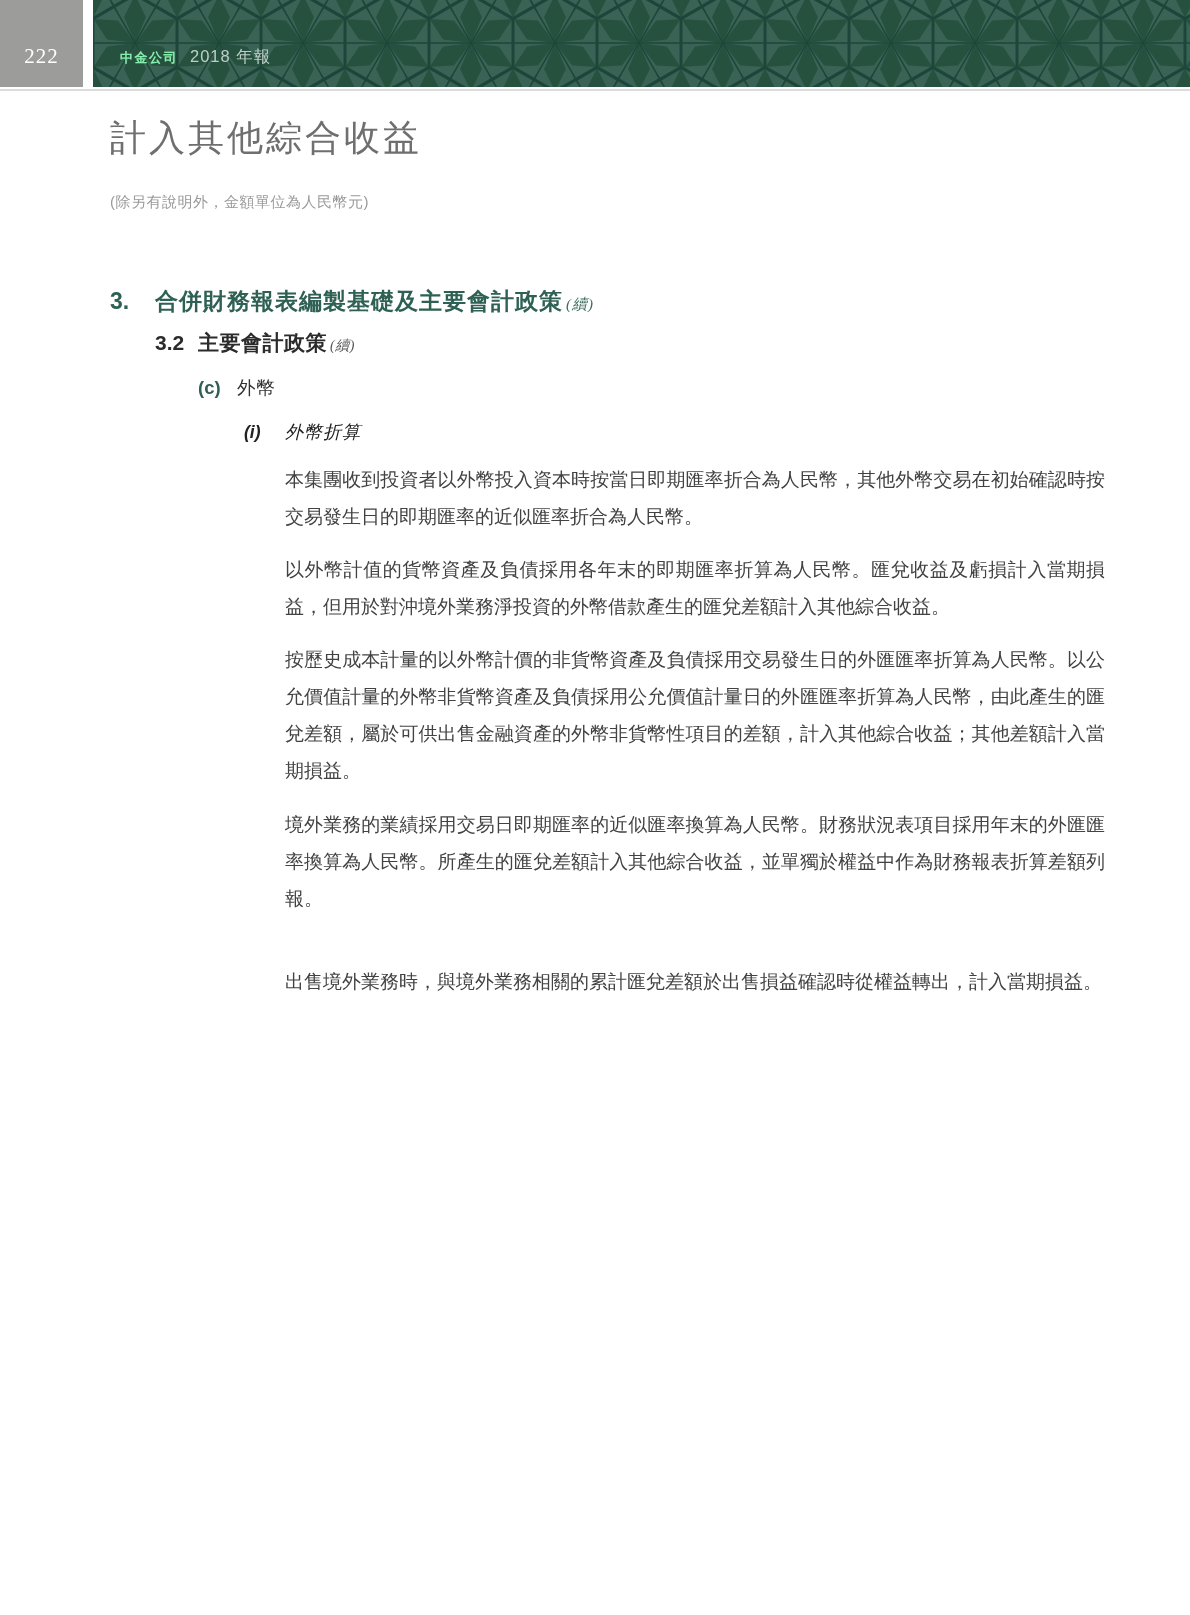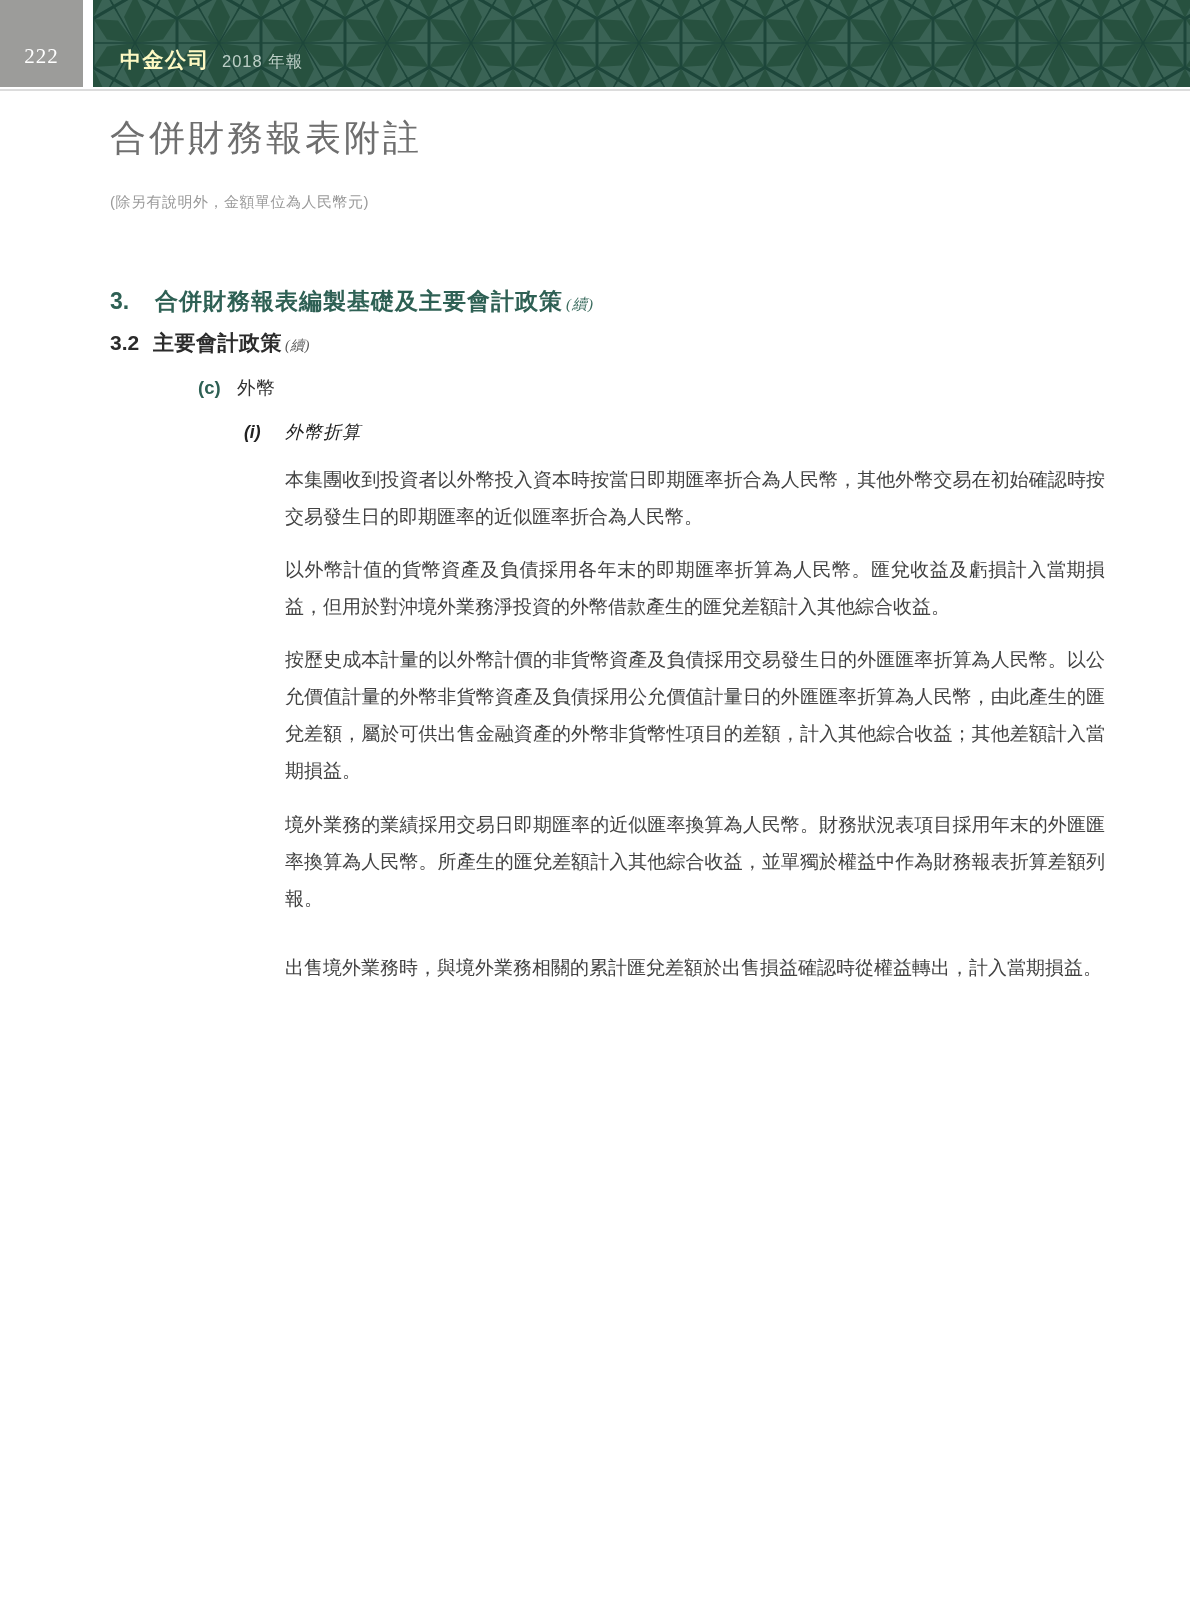--- a/index.html
+++ b/index.html
@@ -25,21 +25,21 @@
     font-size: 21px; color: #ffffff; letter-spacing: 1px;
   }
   .header-gap { width: 10px; height: 87px; background: #ffffff; }
   .banner { flex: 1; height: 87px; position: relative; background: #3a6355; }
   .banner svg { position: absolute; inset: 0; width: 100%; height: 100%; display: block; }
   .banner-label {
     position: absolute; left: 27px; top: 46px; z-index: 2;
     white-space: nowrap;
   }
   .banner-label .company {
-    color: #fef9c3; font-weight: 700; font-size: 21px; letter-spacing: 1.5px;
+    color: #86efac; font-weight: 700; font-size: 13px; letter-spacing: 1.5px;
   }
   .banner-label .report {
     color: #bdcfc7; font-weight: 400; font-size: 16.5px; margin-left: 12px; letter-spacing: 1px;
   }
   .header-rule { margin-top: 2px; height: 2px; width: 100%; background: #dcdcdc; }
 
   
   .content { padding: 0 85px 0 110px; }
 
   .doc-title {
@@ -54,40 +54,40 @@
 
   .h3row { margin-top: 74px; display: flex; align-items: baseline; }
   .h3row .num { width: 45px; flex: none; color: #2e6054; font-size: 23px; font-weight: 700; }
   .h3row .txt { color: #2e6054; font-size: 23px; font-weight: 700; letter-spacing: 1px; }
   .cont {
     font-style: italic; font-weight: 400; font-size: 15px;
     font-family: "Liberation Serif", serif; margin-left: 3px;
   }
   .h3row .cont { color: #3a6b5e; }
 
-  .h32row { margin-top: 12px; display: flex; align-items: baseline; }
+  .h32row { margin-top: 12px; margin-left: 45px; display: flex; align-items: baseline; }
   .h32row .num { width: 43px; flex: none; color: #2b2b2b; font-size: 21px; font-weight: 700; }
   .h32row .txt { color: #2b2b2b; font-size: 21px; font-weight: 700; letter-spacing: 0.5px; }
   .h32row .cont { color: #555555; font-size: 14px; }
 
   .crow { margin-top: 18px; margin-left: 88px; display: flex; align-items: baseline; }
   .crow .label { width: 39px; flex: none; color: #2e6054; font-size: 18.5px; font-weight: 700; }
   .crow .txt { color: #333333; font-size: 18.5px; font-weight: 400; letter-spacing: 1px; }
 
   .irow { margin-top: 13px; margin-left: 134px; display: flex; align-items: baseline; }
   .irow .label { width: 41px; flex: none; color: #222222; font-size: 17.5px; font-weight: 700; font-style: italic; }
   .irow .txt { color: #222222; font-size: 18px; font-weight: 400; font-style: italic; letter-spacing: 1px; }
 
   .para {
     margin-left: 175px; margin-top: 16px;
     font-size: 19px; line-height: 37px; color: #424242;
     text-align: justify;
   }
   .para.first-after-head { margin-top: 17px; }
-  .para.last-standalone { margin-top: 32px; }
+  .para.last-standalone { margin-top: 46px; }
   .group-gap { margin-top: 20px; }
 </style>
 </head>
 <body>
 
 <div class="page">
 
   <div class="header">
     <div class="pagenum-box">
       <span class="num">222</span>
@@ -119,21 +119,21 @@
       </svg>
       <div class="banner-label">
         <span class="company">中金公司</span><span class="report">2018 年報</span>
       </div>
     </div>
   </div>
   <div class="header-rule"></div>
 
   <div class="content">
 
-    <h1 class="doc-title">合併財務報表附註</h1>
+    <h1 class="doc-title">計入其他綜合收益</h1>
     <p class="doc-subtitle">(除另有說明外，金額單位為人民幣元)</p>
 
     <div class="h3row">
       <span class="num">3.</span>
       <span class="txt"><span>合併財務報表編製基礎及主要會計政策</span><span class="cont">(續)</span></span>
     </div>
 
     <div class="h32row">
       <span class="num">3.2</span>
       <span class="txt"><span>主要會計政策</span><span class="cont">(續)</span></span>

